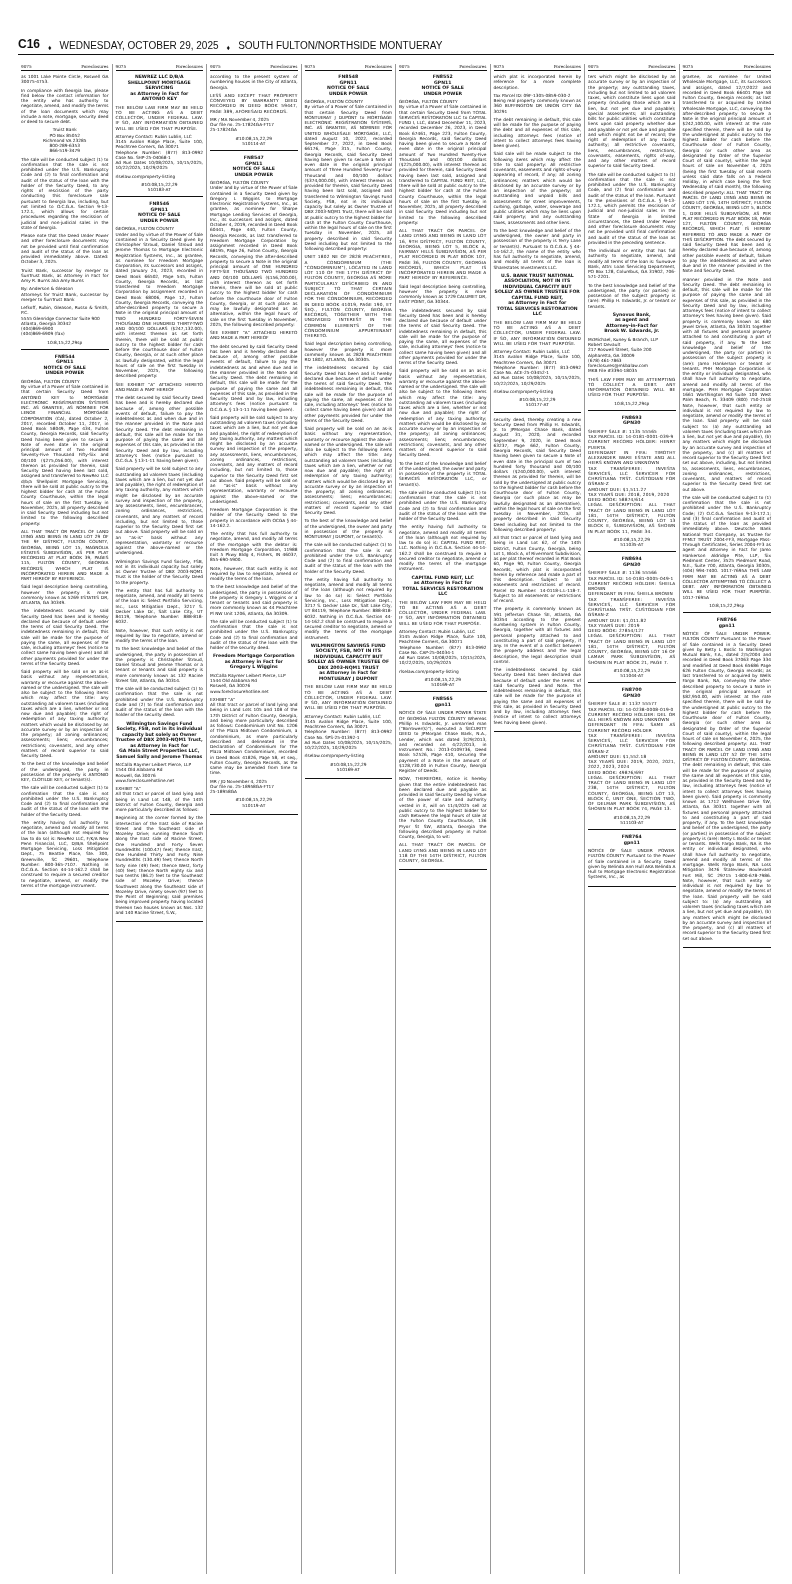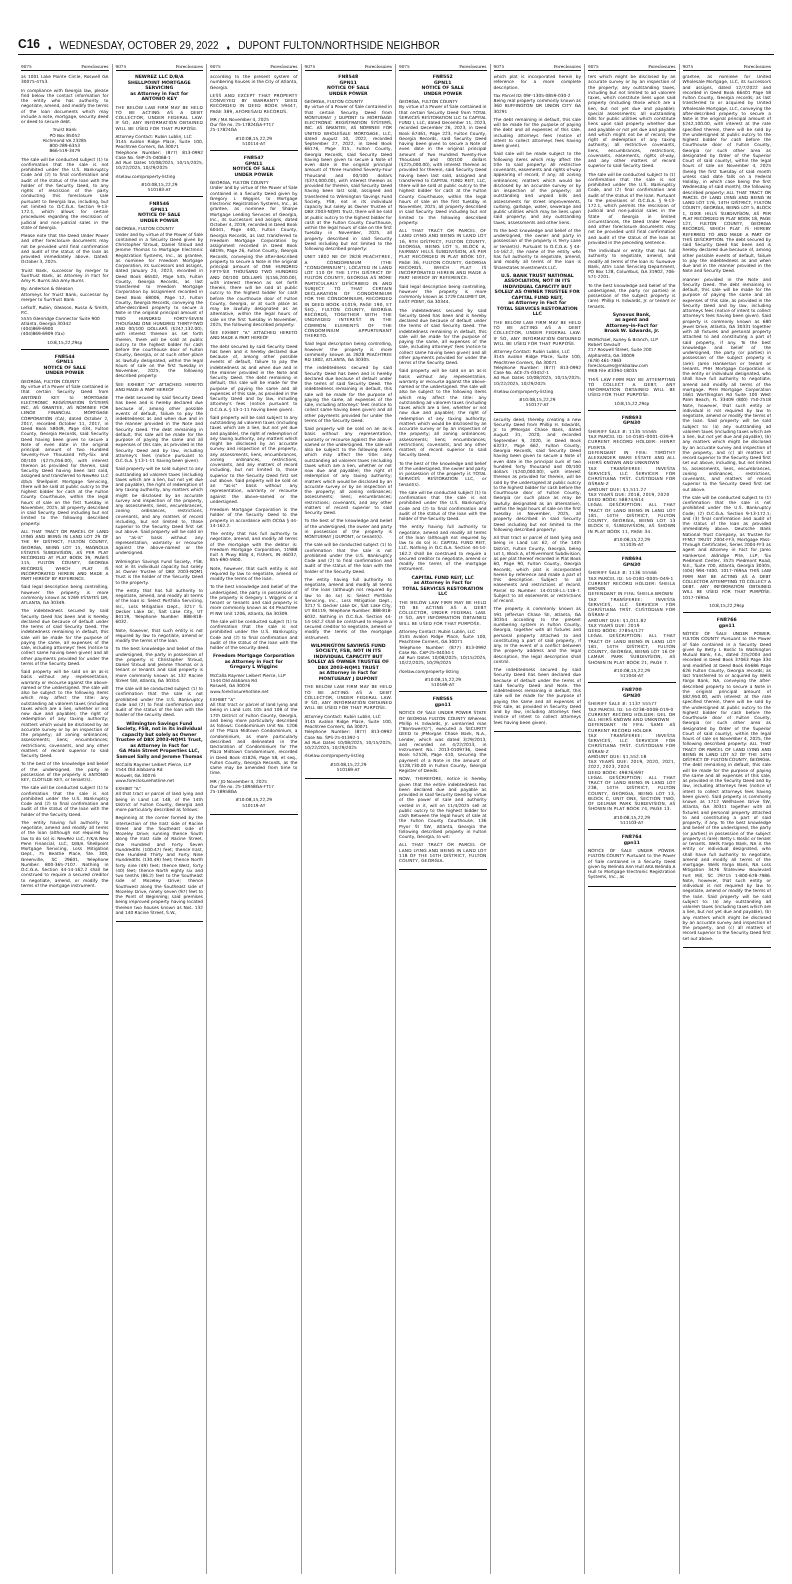--- a/index.html
+++ b/index.html
@@ -18,23 +18,23 @@
   .caps { text-transform:uppercase; letter-spacing:0.2px; }
   .rule { border-top:0.8px solid #111; margin:4px 0; }
   .footer-rule { border-top:1px solid #111; margin-top:6px; }
 </style>
 </head>
 <body>
 
 <div class="masthead">
   <span class="page-num">C16</span>
   <span class="sep">♦</span>
-  <span>WEDNESDAY, OCTOBER 29, 2022</span>
+  <span>WEDNESDAY, OCTOBER 29, 2025</span>
   <span class="sep">♦</span>
-  <span>DUPONT FULTON/NORTHSIDE NEIGHBOR</span>
+  <span>SOUTH FULTON/NORTHSIDE MONTUERAY</span>
 </div>
 
 <div class="columns" id="columns">
     <div class="col">
       <div class="colhead">
         <span>9075</span>
         <span>Foreclosures</span>
       </div>
       <div class="notice">
         <p style="white-space: pre-line;">as 1001 Lake Pointe Circle, Roswell GA 30075-4753.</p>

